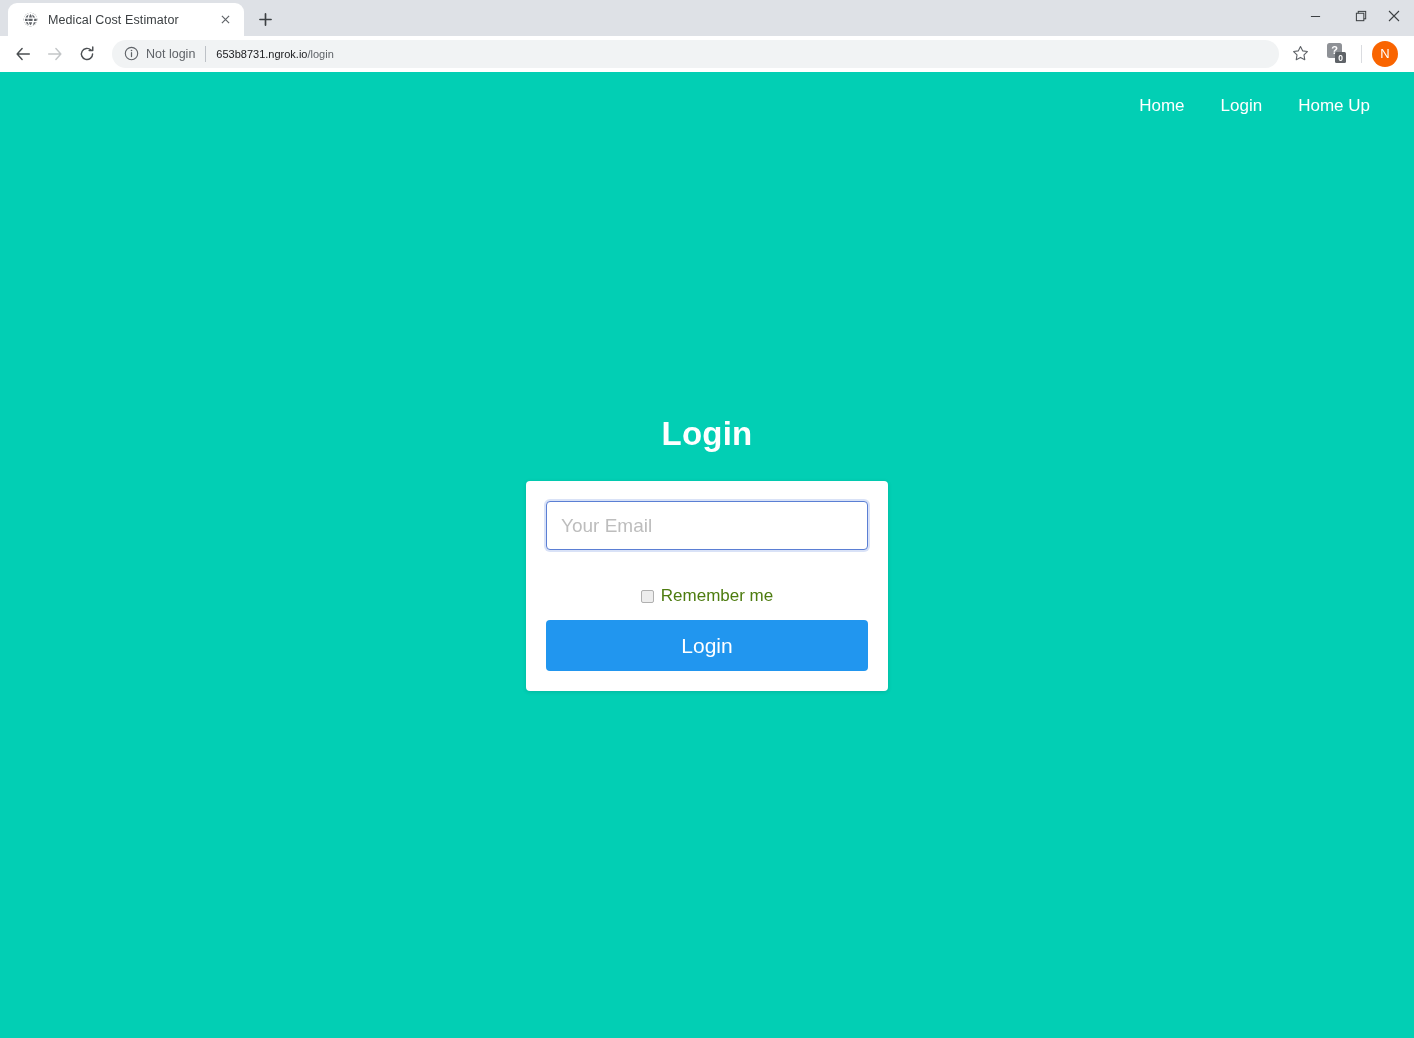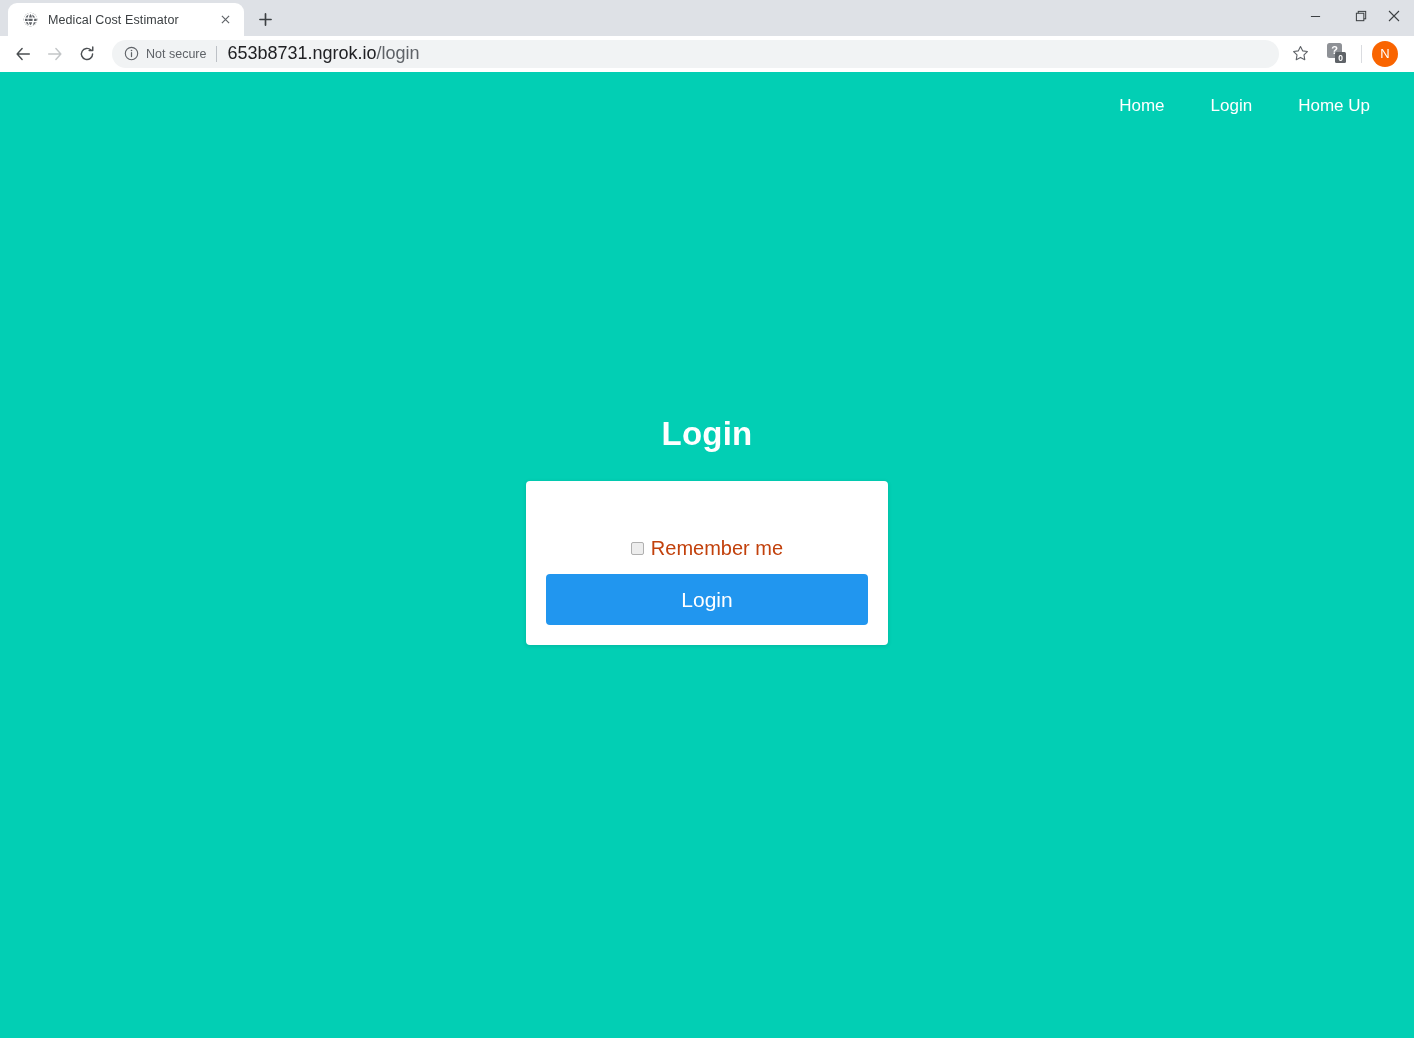--- a/index.html
+++ b/index.html
@@ -106,21 +106,21 @@
     min-width: 0;
   }
   .info-icon { flex: none; display: flex; align-items: center; margin-right: 7px; }
   .notsecure { font-size: 12.5px; color: #5f6368; white-space: nowrap; }
   .omni-sep {
     width: 1px; height: 16px;
     background: #bdc1c6;
     margin: 0 10px;
     flex: none;
   }
-  .url { font-size: 18px; color: #202124; white-space: nowrap; overflow: hidden; }
+  .url { font-size: 11px; color: #202124; white-space: nowrap; overflow: hidden; }
   .url .dim { color: #5f6368; }
   .star { width: 30px; height: 30px; display: flex; align-items: center; justify-content: center; flex: none; }
   .ext-icon { width: 26px; height: 26px; position: relative; flex: none; margin: 0 4px 0 10px; }
   .tb-sep { width: 1px; height: 18px; background: #dadce0; margin: 0 6px; flex: none; }
   .avatar {
     width: 26px; height: 26px; border-radius: 50%;
     background: #f96400;
     color: #fff;
     font-size: 13px;
     display: flex; align-items: center; justify-content: center;
@@ -134,21 +134,21 @@
     background: #02cfb4;
     position: relative;
     overflow: hidden;
   }
   .site-nav {
     position: absolute;
     top: 0; right: 0;
     display: flex;
     align-items: center;
     padding: 18px 28px 0 0;
-    gap: 14px;
+    gap: 4px;
   }
   .nav-link {
     color: #ffffff;
     font-size: 17px;
     padding: 6px 16px;
     text-decoration: none;
     white-space: nowrap;
   }
 
   .center-wrap {
@@ -201,21 +201,21 @@
   }
   .remember-row input[type=checkbox] {
     width: 13px; height: 13px; margin: 0;
     appearance: none;
     -webkit-appearance: none;
     border: 1px solid #b0b0b0;
     background: #ededed;
     border-radius: 2px;
     flex: none;
   }
-  .remember-label { font-size: 20px; color: #c2410c; }
+  .remember-label { font-size: 17px; color: #4d7c0f; }
   .login-btn {
     width: 100%;
     height: 51px;
     background: #2196ef;
     border: none;
     border-radius: 4px;
     color: #ffffff;
     font-size: 21px;
     font-family: "Liberation Sans", sans-serif;
     cursor: pointer;
@@ -286,21 +286,21 @@
     </div>
 
     <div class="omnibox">
       <span class="info-icon">
         <svg width="15" height="15" viewBox="0 0 16 16">
           <circle cx="8" cy="8" r="6.6" fill="none" stroke="#5f6368" stroke-width="1.2"></circle>
           <path d="M8 7.1v4.2" stroke="#5f6368" stroke-width="1.3" stroke-linecap="round"></path>
           <circle cx="8" cy="4.8" r=".85" fill="#5f6368"></circle>
         </svg>
       </span>
-      <span class="notsecure">Not secure</span>
+      <span class="notsecure">Not login</span>
       <span class="omni-sep"></span>
       <span class="url"><span>653b8731.ngrok.io</span><span class="dim">/login</span></span>
     </div>
 
     <div class="star">
       <svg width="17" height="17" viewBox="0 0 20 20">
         <path d="M10 1.8l2.5 5.1 5.6.8-4 4 .9 5.6L10 14.6l-5 2.7.9-5.6-4-4 5.6-.8z" fill="none" stroke="#5f6368" stroke-width="1.3" stroke-linejoin="round"></path>
       </svg>
     </div>
 
@@ -323,20 +323,21 @@
     <div class="site-nav">
       <a class="nav-link" href="#">Home</a>
       <a class="nav-link" href="#">Login</a>
       <a class="nav-link" href="#">Home Up</a>
     </div>
 
     <div class="center-wrap">
       <h1 class="page-title">Login</h1>
 
       <div class="login-card">
+        <input class="field focused" type="text" placeholder="Your Email" style="">
         <div class="field-spacer"></div>
 
         <div class="remember-row">
           <input type="checkbox" style="">
           <span class="remember-label">Remember me</span>
         </div>
 
         <button class="login-btn">Login</button>
       </div>
     </div>

